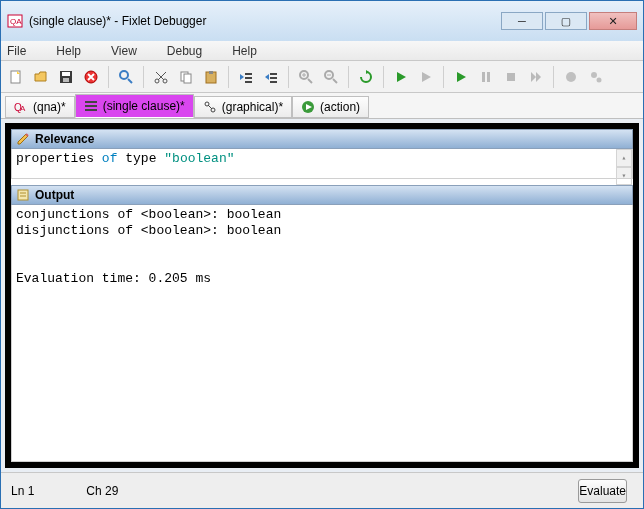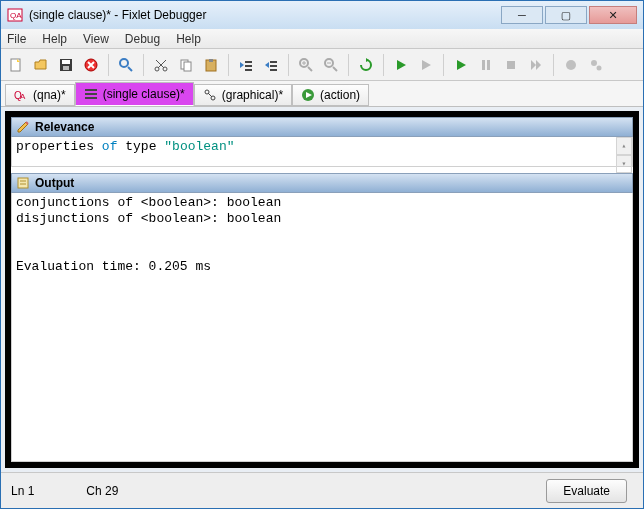--- a/index.html
+++ b/index.html
@@ -1,46 +1,46 @@
 <!DOCTYPE html>
 <html><head>
 <meta charset="utf-8">
 <style>
   * { box-sizing: border-box; margin: 0; padding: 0; }
   body { font-family: "Segoe UI", Tahoma, sans-serif; font-size: 12px; background: #fff; width: 644px; height: 509px; overflow: hidden; }
   .window { width: 644px; height: 509px; border: 1px solid #2a6fb3; background: #e9eef4; display: flex; flex-direction: column; }
-  .titlebar { height: 28px; background: linear-gradient(#e6f0fa, #c9def2); display: flex; align-items: center; padding: 0 4px; }
+  .titlebar { height: 40px; background: linear-gradient(#e6f0fa, #c9def2); display: flex; align-items: center; padding: 0 4px; }
   .titlebar-icon { width: 16px; height: 16px; margin: 0 6px 0 2px; }
   .title-text { flex: 1; font-size: 12px; color: #000; }
   .win-btns { display: flex; gap: 2px; margin-right: 2px; }
   .wb { width: 42px; height: 18px; border: 1px solid #8aa7c4; background: #dbe8f4; display: flex; align-items: center; justify-content: center; }
   .wb.close { width: 48px; background: linear-gradient(#f0c0bf,#e69a98); border-color:#c57e7c; }
   .gly { font-size: 11px; color: #222; }
-  .menubar { height: 20px; background: linear-gradient(#f7f7f7,#eaeaea); border-bottom: 1px solid #c8c8c8; display: flex; align-items: center; padding: 0 6px; gap: 16px; }
+  .menubar { height: 20px; background: linear-gradient(#f7f7f7,#eaeaea); border-bottom: 1px solid #c8c8c8; display: flex; align-items: center; padding: 0 6px; gap: 30px; }
   .menuitem { color: #333; }
   .toolbar { height: 32px; background: #f2f2f2; border-bottom: 1px solid #c8c8c8; display: flex; align-items: center; padding: 0 4px; gap: 3px; }
   .tb-sep { width:1px; height:22px; background:#cfcfcf; margin:0 3px; }
   .tbtn { width: 22px; height: 22px; display:flex; align-items:center; justify-content:center; }
   .tbtn svg { display:block }
   .tabs { height: 26px; background: #f5f5f5; display:flex; align-items:flex-end; padding: 0 4px; gap:0; border-bottom:1px solid #bfbfbf; }
   .tab { display:flex; align-items:center; gap:5px; height:22px; padding:0 8px; border:1px solid #bfbfbf; border-bottom:1px solid #bfbfbf; background: linear-gradient(#fdfdfd,#ececec); position:relative; }
   .tab.active { background:#d946ef; border-bottom:1px solid #fff; height:24px; }
   .tab-icon { width:14px; height:14px; display:flex; align-items:center; justify-content:center; }
   .tab-label { font-size:12px; color:#000; }
   .workspace { flex:1; background:#fff; margin:4px; border:6px solid #000000; display:flex; flex-direction:column; overflow:hidden; }
   .section-header { height:20px; background: linear-gradient(#d4e2f2,#90b0d4); border:1px solid #8aa0ba; display:flex; align-items:center; gap:5px; padding:0 4px; }
   .sh-title { font-weight:bold; color:#000; font-size:12px; }
   .relevance-box { position:relative; background:#fff; height:30px; border:1px solid #d0d0d0; border-top:none; font-family:"Courier New",monospace; font-size:13px; padding:2px 16px 2px 4px; line-height:16px;}
   .kw-of { color:#0080c0; }
   .kw-str { color:#009080; }
   .scroll-sp { position:absolute; right:0; top:0; width:16px; height:100%; display:flex; flex-direction:column; background:#f0f0f0; }
   .scroll-sp div { flex:1; display:flex; align-items:center; justify-content:center; color:#888; font-size:8px; border:1px solid #d4d4d4;}
   .output-box { flex:1; background:#fff; border:1px solid #d0d0d0; border-top:none; font-family:"Courier New",monospace; font-size:13px; padding:2px 4px; line-height:16px; white-space:pre;}
   .statusbar { height:36px; background:#eee; border-top:1px solid #c8c8c8; display:flex; align-items:center; padding:0 10px; gap:52px; }
-  .eval-btn { margin-left:auto; margin-right:6px; height:24px; padding:0 16px; background:linear-gradient(#fdfdfd,#e4e4e4); border:1px solid #9a9a9a; border-radius:3px; font-size:12px;}
+  .eval-btn { margin-left:auto; margin-right:6px; height:24px; padding:0 0; background:linear-gradient(#fdfdfd,#e4e4e4); border:1px solid #9a9a9a; border-radius:3px; font-size:12px;}
   .pencil { width:14px; height:14px; }
   .scroll-i { width:14px; height:14px; }
 </style>
 </head>
 <body>
 
 <div class="window">
 
   <div class="titlebar">
     <svg class="titlebar-icon" viewBox="0 0 16 16">

